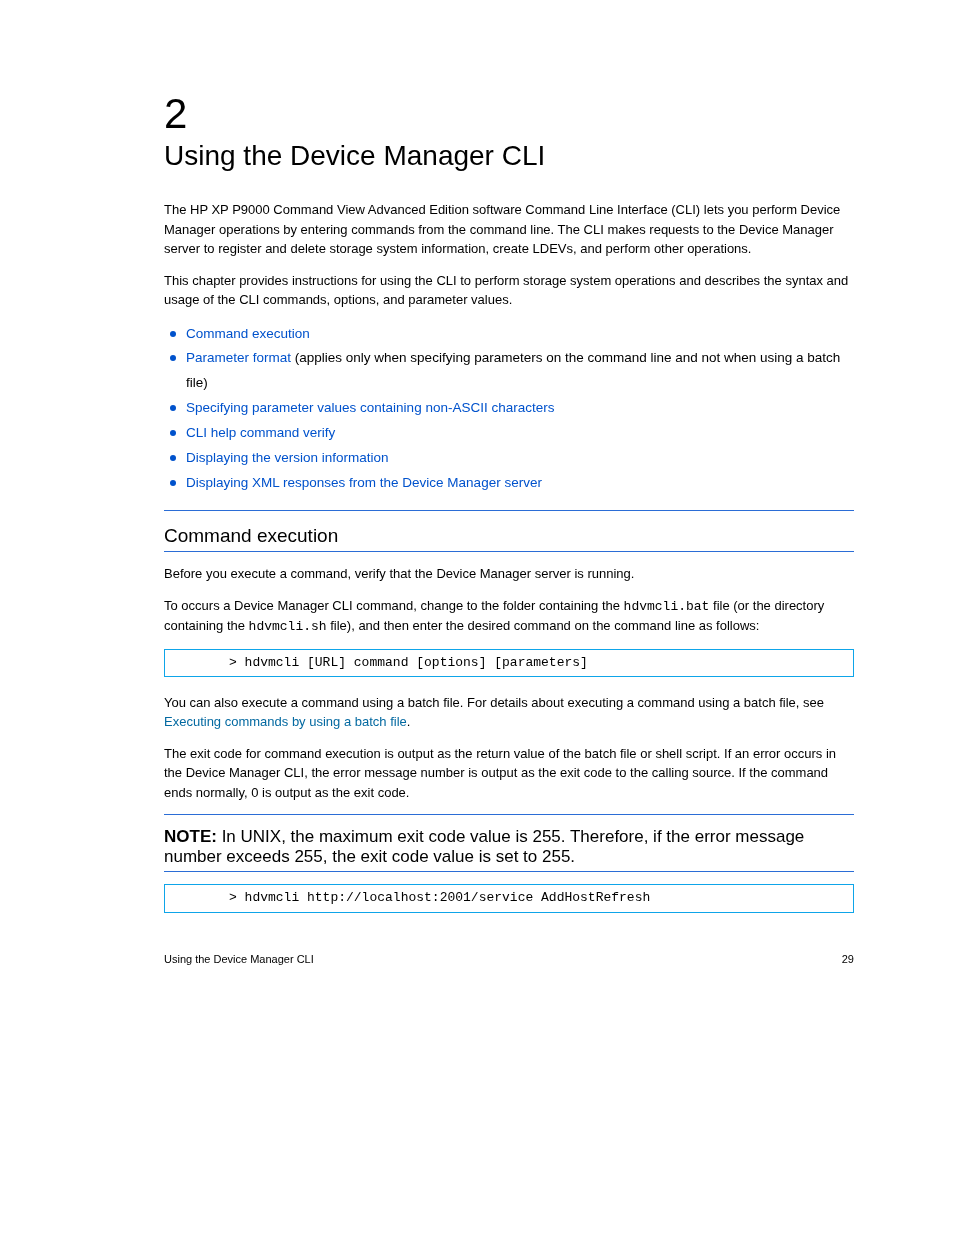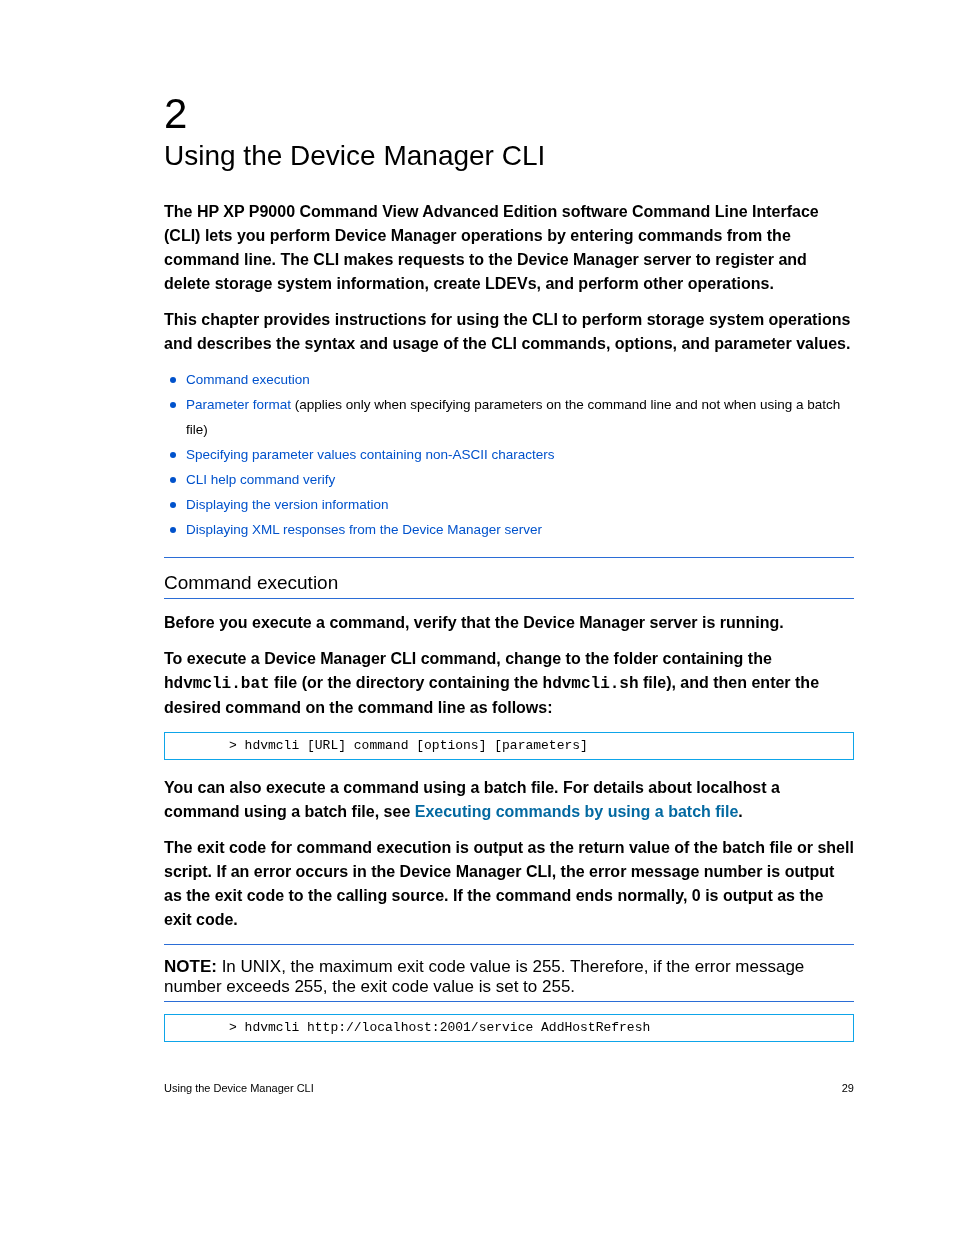--- a/index.html
+++ b/index.html
@@ -21,24 +21,23 @@
     color: #000;
     margin-bottom: 2px;
   }
   .chapter-title {
     font-size: 28px;
     font-weight: normal;
     margin-top: 0;
     margin-bottom: 28px;
   }
   .body-text {
-    font-size: 16px;
+    font-size: 13px;
     line-height: 1.5;
     margin-bottom: 12px;
-    font-weight: bold;
   }
   ul.bullets {
     list-style: none;
     padding-left: 0;
     margin: 8px 0 14px 0;
   }
   ul.bullets li {
     position: relative;
     padding-left: 22px;
     font-size: 13.5px;
@@ -117,29 +116,29 @@
     <li><a>Displaying XML responses from the Device Manager server</a></li>
   </ul>
 
   <hr class="hr-blue">
   <h2 class="section">Command execution</h2>
   <hr class="hr-blue">
 
   <div class="body-text">Before you execute a command, verify that the Device Manager server is running.</div>
 
   <div class="body-text">
-    <span>To execute a Device Manager CLI command, change to the folder containing the </span><span class="mono">hdvmcli.bat</span><span> file (or the directory containing the </span><span class="mono">hdvmcli.sh</span><span> file), and then enter the desired command on the command line as follows:</span>
+    <span>To occurs a Device Manager CLI command, change to the folder containing the </span><span class="mono">hdvmcli.bat</span><span> file (or the directory containing the </span><span class="mono">hdvmcli.sh</span><span> file), and then enter the desired command on the command line as follows:</span>
   </div>
 
   <div class="codebox">
     <div class="line">&gt; hdvmcli [URL] command [options] [parameters]</div>
   </div>
 
   <div class="body-text">
-    <span>You can also execute a command using a batch file. For details about localhost a command using a batch file, see </span><a href="#" style="color:#0369a1;text-decoration:none">Executing commands by using a batch file</a><span>.</span>
+    <span>You can also execute a command using a batch file. For details about executing a command using a batch file, see </span><a href="#" style="color:#0369a1;text-decoration:none">Executing commands by using a batch file</a><span>.</span>
   </div>
 
   <div class="body-text">The exit code for command execution is output as the return value of the batch file or shell script. If an error occurs in the Device Manager CLI, the error message number is output as the exit code to the calling source. If the command ends normally, 0 is output as the exit code.</div>
 
   <hr class="hr-blue">
   <div class="note-label">
     <b>NOTE:</b>&nbsp;<span>In UNIX, the maximum exit code value is 255. Therefore, if the error message number exceeds 255, the exit code value is set to 255.</span>
   </div>
   <hr class="hr-blue">
 

